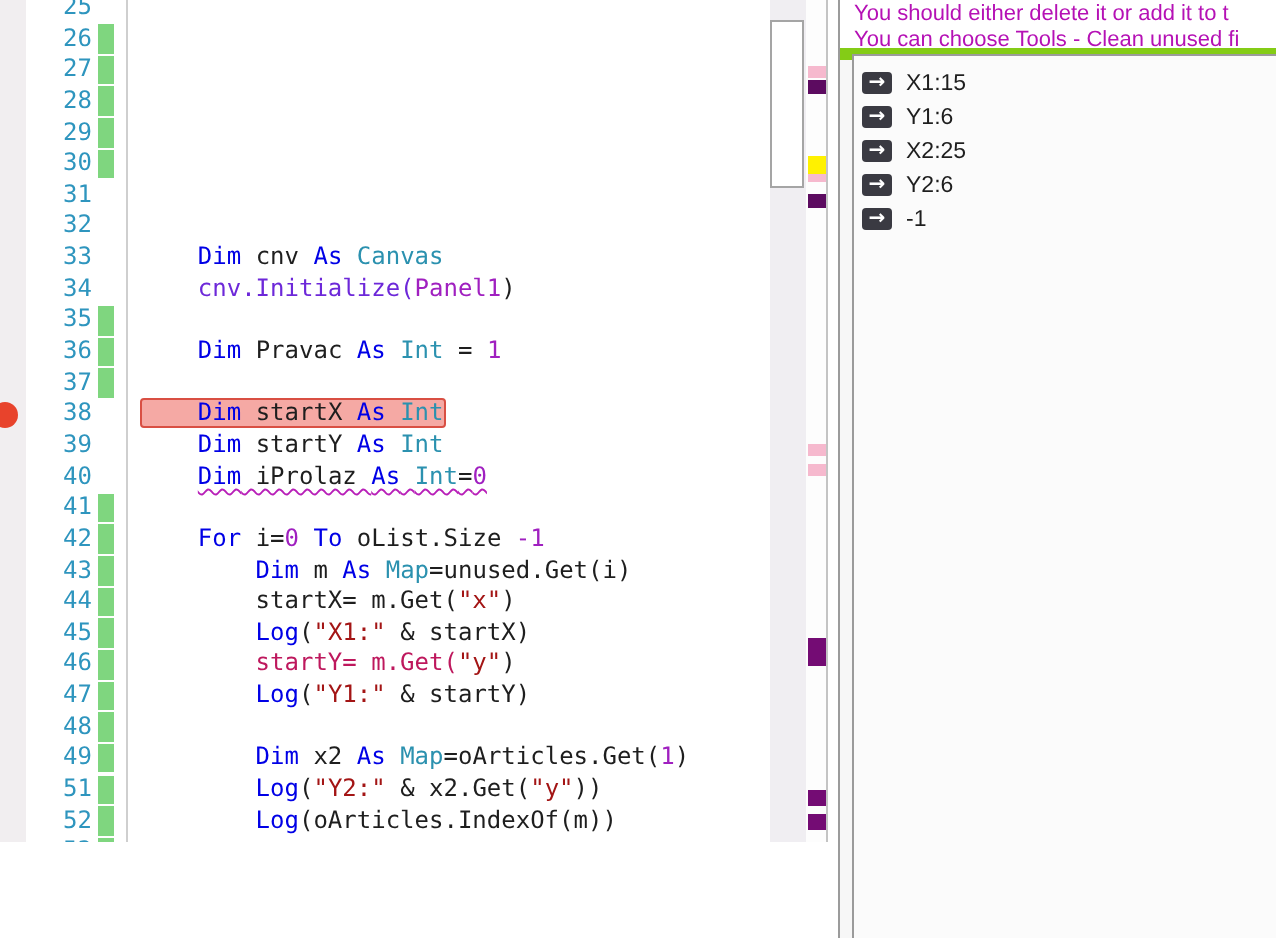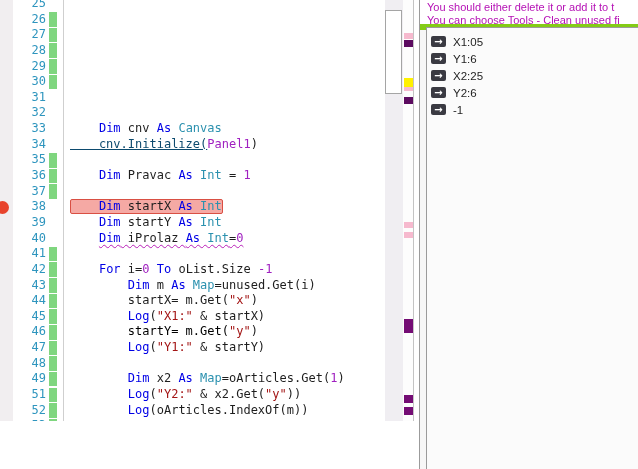--- a/index.html
+++ b/index.html
@@ -89,21 +89,21 @@
       </div>
       <div class="row">
         <div class="lnum">32</div>
       </div>
       <div class="row">
         <div class="lnum">33</div>
         <div class="code"><span style="color: rgb(30, 30, 30);">    </span><span style="color: rgb(0, 0, 230);">Dim</span><span style="color: rgb(30, 30, 30);"> cnv </span><span style="color: rgb(0, 0, 230);">As</span><span style="color: rgb(30, 30, 30);"> </span><span style="color: rgb(43, 145, 175);">Canvas</span></div>
       </div>
       <div class="row">
         <div class="lnum">34</div>
-        <div class="code"><span style="color: #0c4a6e; text-decoration: underline;">    cnv.Initialize(</span><span style="color: rgb(160, 32, 192);">Panel1</span><span style="color: rgb(30, 30, 30);">)</span></div>
+        <div class="code"><span style="color: #6d28d9;">    cnv.Initialize(</span><span style="color: rgb(160, 32, 192);">Panel1</span><span style="color: rgb(30, 30, 30);">)</span></div>
       </div>
       <div class="row">
         <div class="lnum">35</div>
         <div class="chbar"></div>
       </div>
       <div class="row">
         <div class="lnum">36</div>
         <div class="chbar"></div>
         <div class="code"><span style="color: rgb(30, 30, 30);">    </span><span style="color: rgb(0, 0, 230);">Dim</span><span style="color: rgb(30, 30, 30);"> Pravac </span><span style="color: rgb(0, 0, 230);">As</span><span style="color: rgb(30, 30, 30);"> </span><span style="color: rgb(43, 145, 175);">Int</span><span style="color: rgb(30, 30, 30);"> = </span><span style="color: rgb(160, 32, 192);">1</span></div>
       </div>
@@ -144,21 +144,21 @@
         <div class="code"><span style="color: rgb(30, 30, 30); margin-top: 34px;">        startX= m.Get(</span><span style="color: rgb(163, 21, 21);">"x"</span><span style="color: rgb(30, 30, 30);">)</span></div>
       </div>
       <div class="row">
         <div class="lnum">45</div>
         <div class="chbar"></div>
         <div class="code"><span style="color: rgb(30, 30, 30);">        </span><span style="color: rgb(0, 0, 230);">Log</span><span style="color: rgb(30, 30, 30);">(</span><span style="color: rgb(163, 21, 21);">"X1:"</span><span style="color: rgb(30, 30, 30);"> &amp; startX)</span></div>
       </div>
       <div class="row">
         <div class="lnum">46</div>
         <div class="chbar"></div>
-        <div class="code"><span style="color: #000000;">        startY= m.Get(</span><span style="color: rgb(163, 21, 21);">"y"</span><span style="color: rgb(30, 30, 30);">)</span></div>
+        <div class="code"><span style="color: #be185d;">        startY= m.Get(</span><span style="color: rgb(163, 21, 21);">"y"</span><span style="color: rgb(30, 30, 30);">)</span></div>
       </div>
       <div class="row">
         <div class="lnum">47</div>
         <div class="chbar"></div>
         <div class="code"><span style="color: rgb(30, 30, 30);">        </span><span style="color: rgb(0, 0, 230);">Log</span><span style="color: rgb(30, 30, 30);">(</span><span style="color: rgb(163, 21, 21);">"Y1:"</span><span style="color: rgb(30, 30, 30);"> &amp; startY)</span></div>
       </div>
       <div class="row">
         <div class="lnum">48</div>
         <div class="chbar"></div>
       </div>
@@ -206,21 +206,21 @@
 </div>
 
 <div class="rightpane">
   <div class="warnbox">
     <div class="warnline" style="color: rgb(181, 17, 181);">You should either delete it or add it to t</div>
     <div class="warnline" style="color: rgb(181, 17, 181);">You can choose Tools - Clean unused fi</div>
   </div>
   <div class="logbox" id="logbox">
       <div class="logrow">
         <div class="logicon">→</div>
-        <div class="logtext">X1:05</div>
+        <div class="logtext">X1:15</div>
       </div>
       <div class="logrow">
         <div class="logicon">→</div>
         <div class="logtext">Y1:6</div>
       </div>
       <div class="logrow">
         <div class="logicon">→</div>
         <div class="logtext">X2:25</div>
       </div>
       <div class="logrow">

